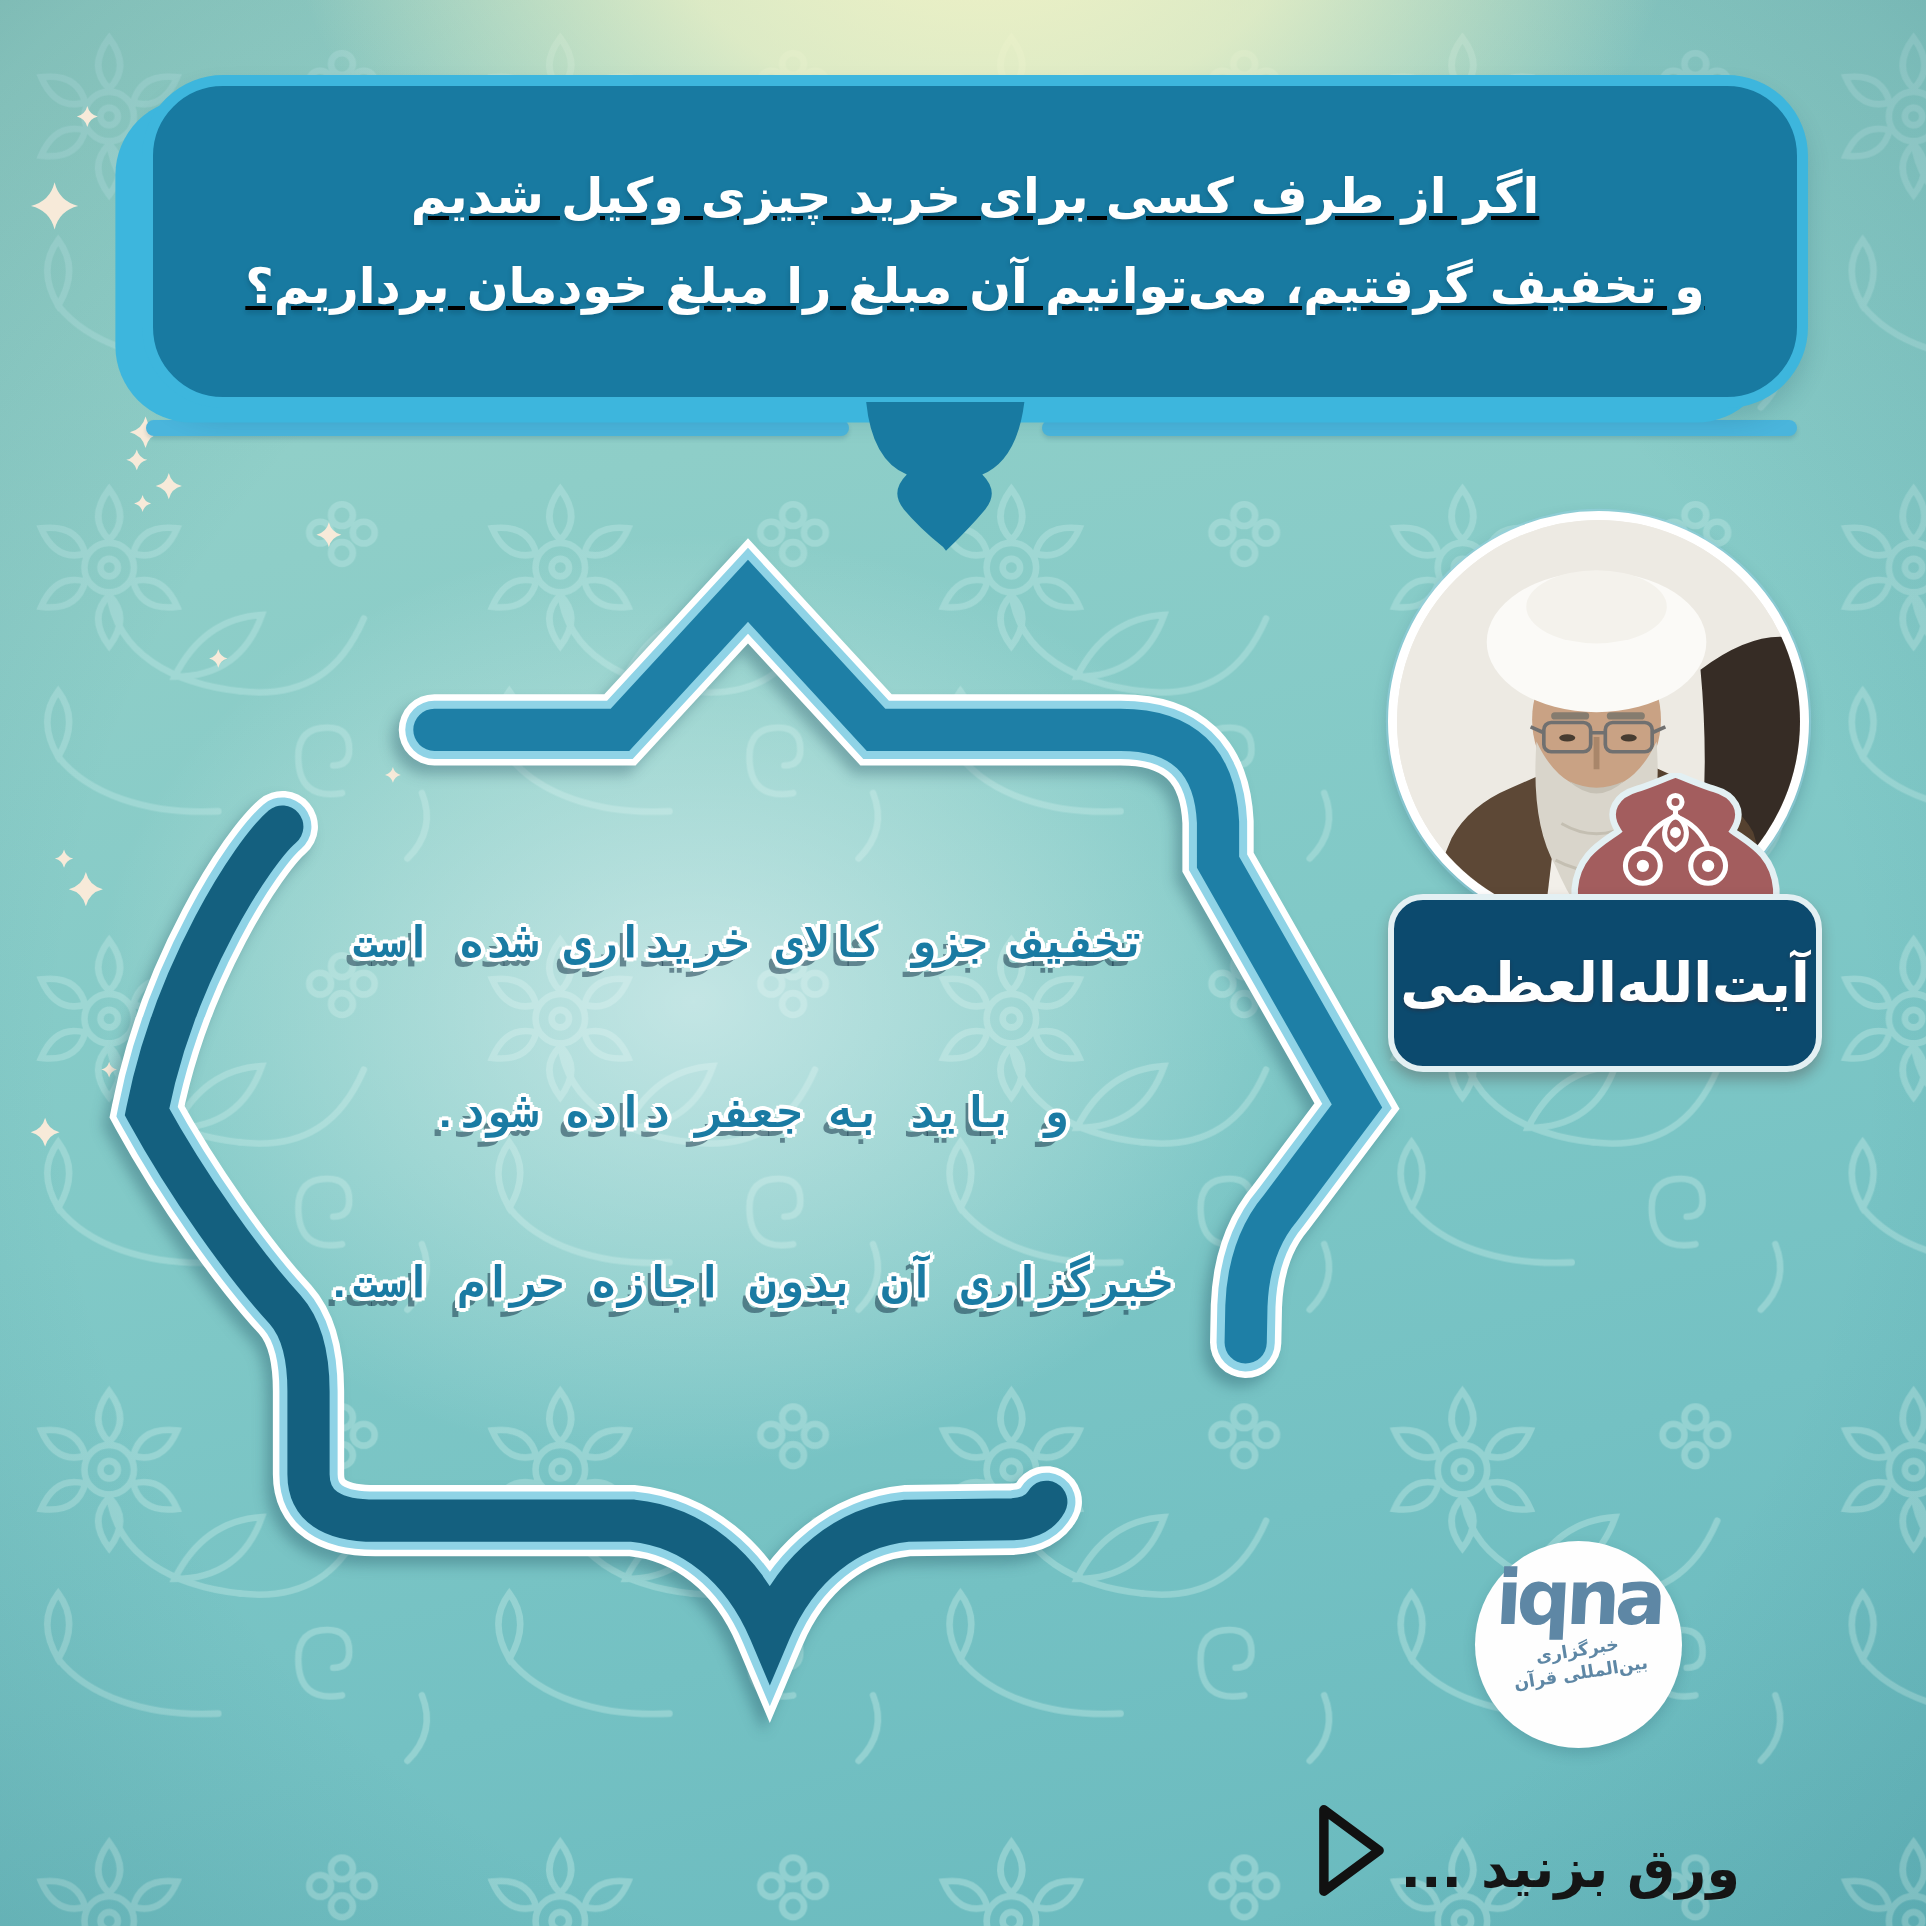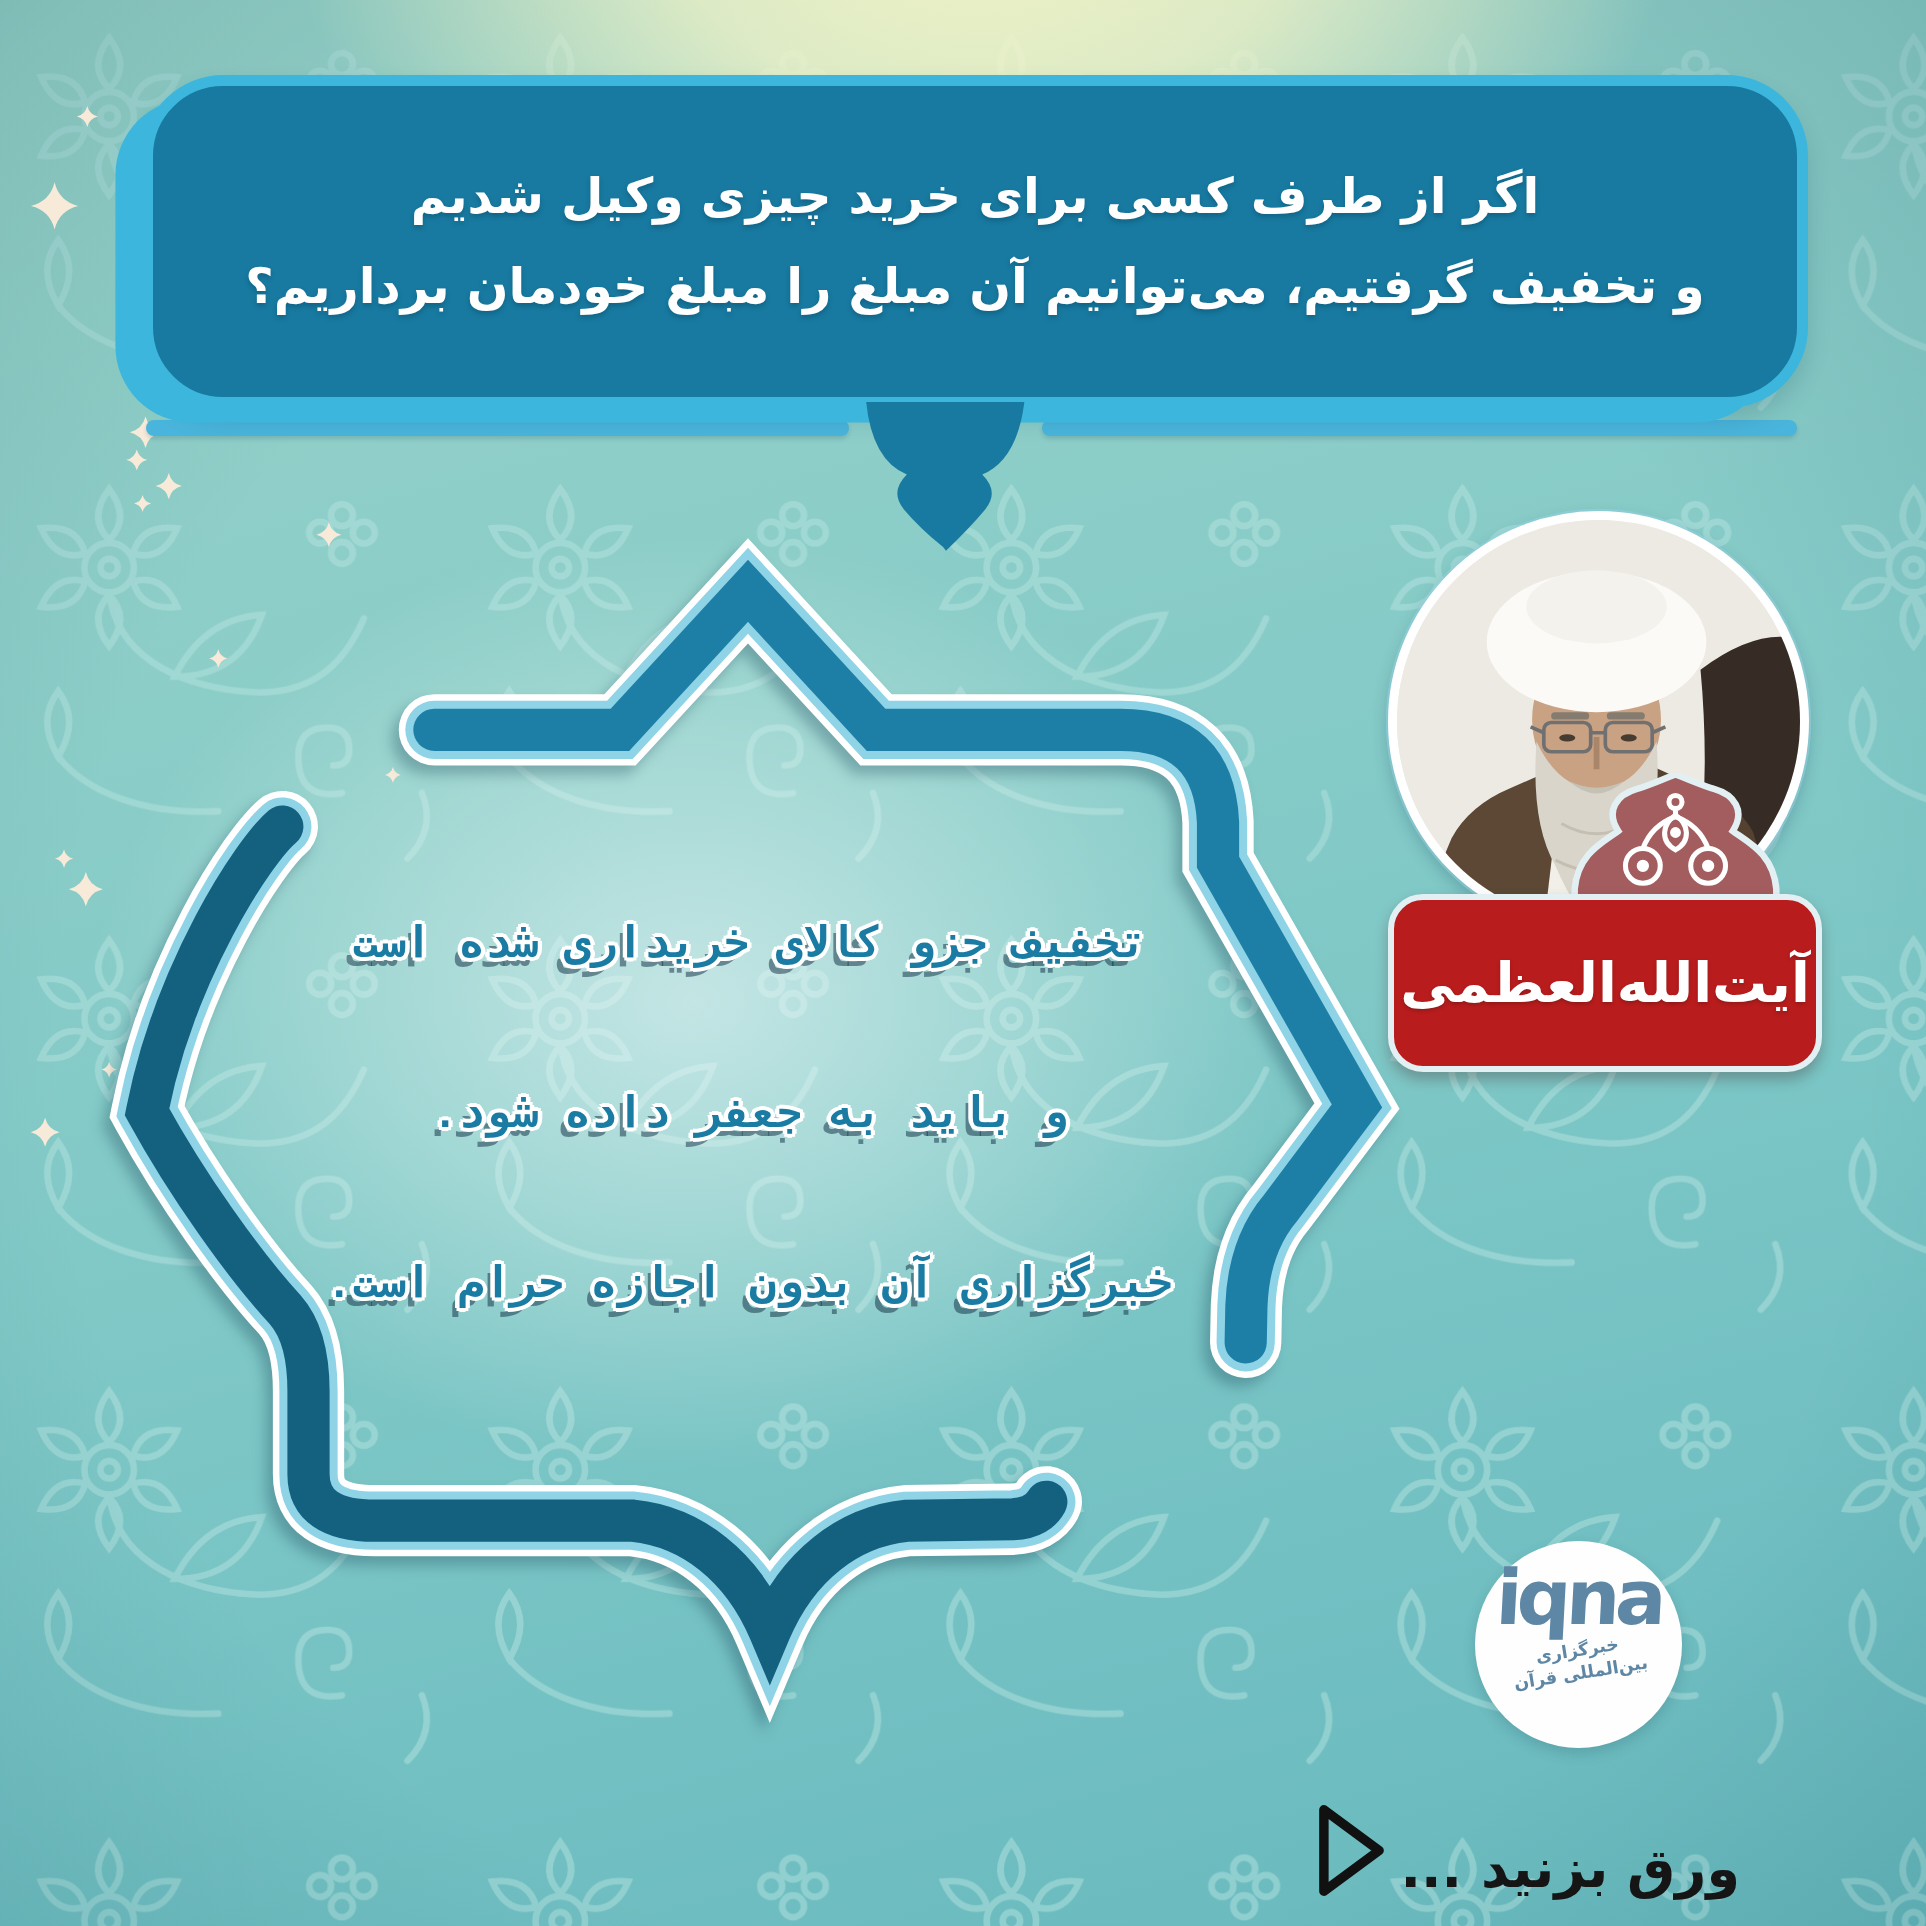--- a/index.html
+++ b/index.html
@@ -21,21 +21,21 @@
       radial-gradient(ellipse 859px 669px at 36% 52%, rgba(255,255,255,.52) 0%, rgba(242,252,246,.26) 40%, rgba(255,255,255,0) 70%),
       radial-gradient(ellipse 1674px 1674px at 50% 55%, rgba(0,0,0,0) 54%, rgba(21,92,106,.17) 82%, rgba(16,82,98,.32) 100%);
   }
   .sparkles{position:absolute;inset:0;}
   
   .qbox{
     position:absolute;left:142px;top:75px;width:1666px;height:333px;
     background:#187aa1;border:11px solid #3db6dd;border-radius:81px;
     box-shadow:-31px 19px 0 -4.4px #3db6dd, 0 13px 22px rgba(20,70,90,.18);
     display:flex;flex-direction:column;align-items:center;justify-content:center;gap:29px;
-    padding:22px 65px;z-index:6;
+    padding:22px 65px;z-index:6;text-decoration:underline;
   }
   .qline{
     color:#ffffff;font-weight:bold;font-size:49px;line-height:1.25;text-align:center;white-space:nowrap;
     text-shadow:0 2.9px 5.8px rgba(0,50,70,.30);
   }
   .divider{
     position:absolute;top:420px;height:16px;border-radius:8.7px;background:#4ab5dc;z-index:5;
     box-shadow:0 2.9px 4.4px rgba(20,80,100,.18);
   }
   .divider-left{left:146px;width:703px;}
@@ -60,21 +60,21 @@
   .photo{
     position:absolute;left:1388px;top:511px;width:421px;height:421px;border-radius:50%;
     border:9.5px solid #ffffff;background:#edeae3;overflow:hidden;z-index:7;
     box-shadow:0 0 0 2.2px rgba(150,210,225,.55), 0 7.3px 16px rgba(25,70,90,.28);
   }
   .photo svg{position:absolute;left:-4.4px;top:-4.4px;}
   
   .badge-dome{position:absolute;left:1570px;top:773px;z-index:8;}
   .badge{
     position:absolute;left:1388px;top:894px;width:434px;height:178px;z-index:9;
-    background:#b91c1c;border:6.5px solid #e3f0f3;border-radius:35px;
+    background:#0c4a6e;border:6.5px solid #e3f0f3;border-radius:35px;
     display:flex;flex-direction:column;align-items:center;justify-content:center;gap:10.2px;
     box-shadow:0 7.3px 13px rgba(60,25,25,.28);
   }
   .badge-line{
     color:#ffffff;font-weight:bold;font-size:55px;line-height:1.1;white-space:nowrap;
     text-shadow:0 2.2px 3.6px rgba(70,25,25,.35);
   }
   
   .iqna{
     position:absolute;left:1475px;top:1541px;width:207px;height:207px;border-radius:50%;

